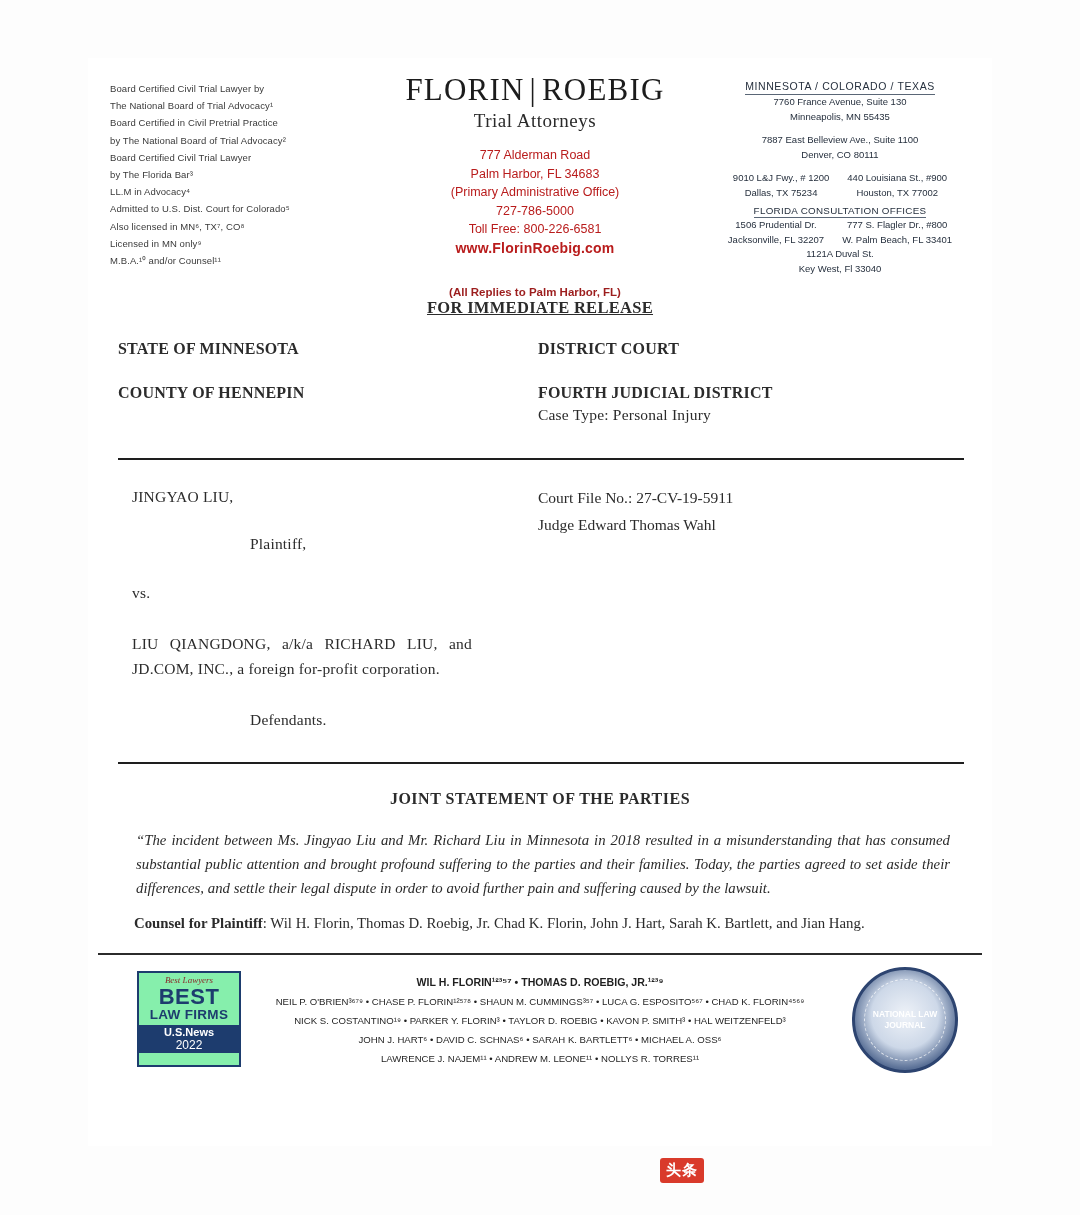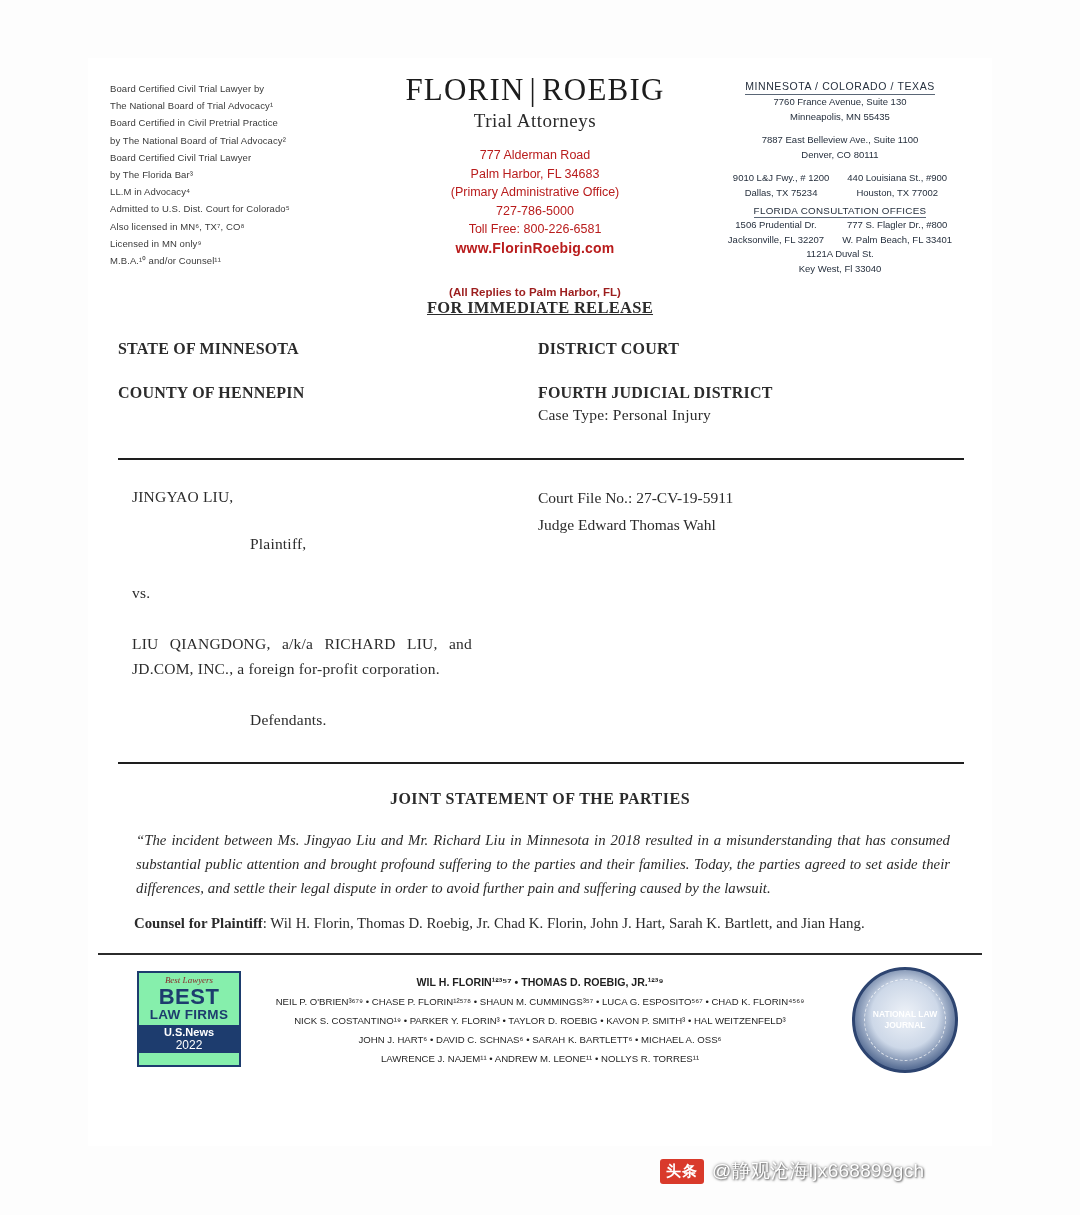--- a/index.html
+++ b/index.html
@@ -489,15 +489,14 @@
 
       <div class="badge-seal">
         <div class="seal-inner">NATIONAL LAW JOURNAL</div>
       </div>
     </div>
 
   </div>
 
   <div class="watermark">
     <div class="wm-logo">头条</div>
-    <div class="wm-text">@静观沧海ljx668899gch</div>
   </div>
 </div>
 
 </body></html>

